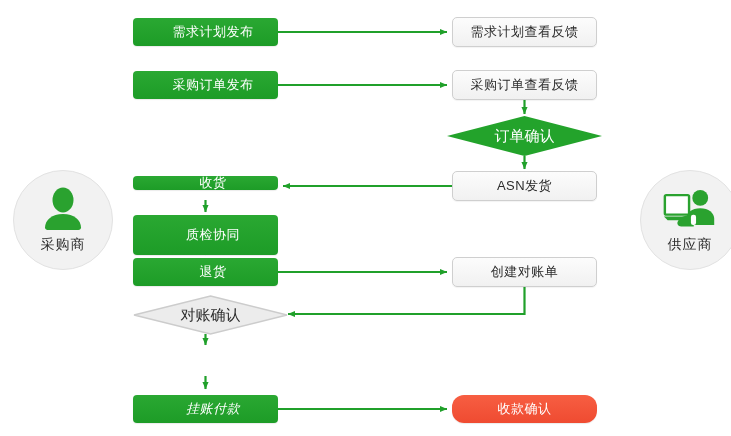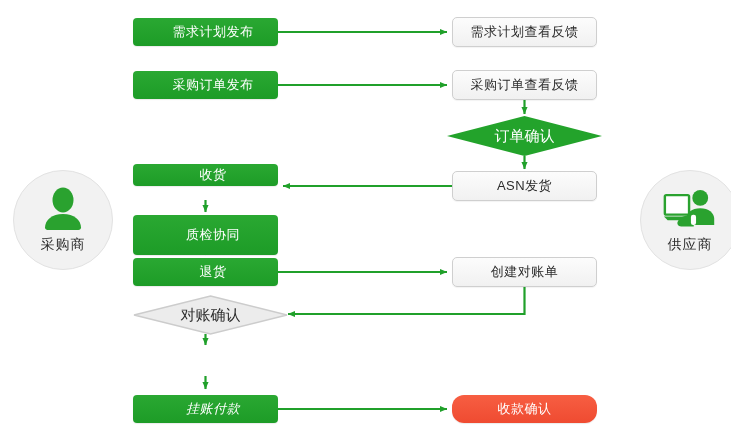--- a/index.html
+++ b/index.html
@@ -144,21 +144,21 @@
   </div>
 
   <div class="node green" style="left:133px;top:18px;width:145px;height:28px;">
     <span>需求计划发布</span>
   </div>
 
   <div class="node green" style="left:133px;top:71px;width:145px;height:28px;">
     <span>采购订单发布</span>
   </div>
 
-  <div class="node green" style="left:133px;top:164px;width:145px;height:22px;">
+  <div class="node green" style="left:133px;top:176px;width:145px;height:14px;">
     <span>收货</span>
   </div>
 
   <div class="node green" style="left:133px;top:215px;width:145px;height:40px;">
     <span>质检协同</span>
   </div>
 
   <div class="node green" style="left:133px;top:258px;width:145px;height:28px;">
     <span>退货</span>
   </div>

